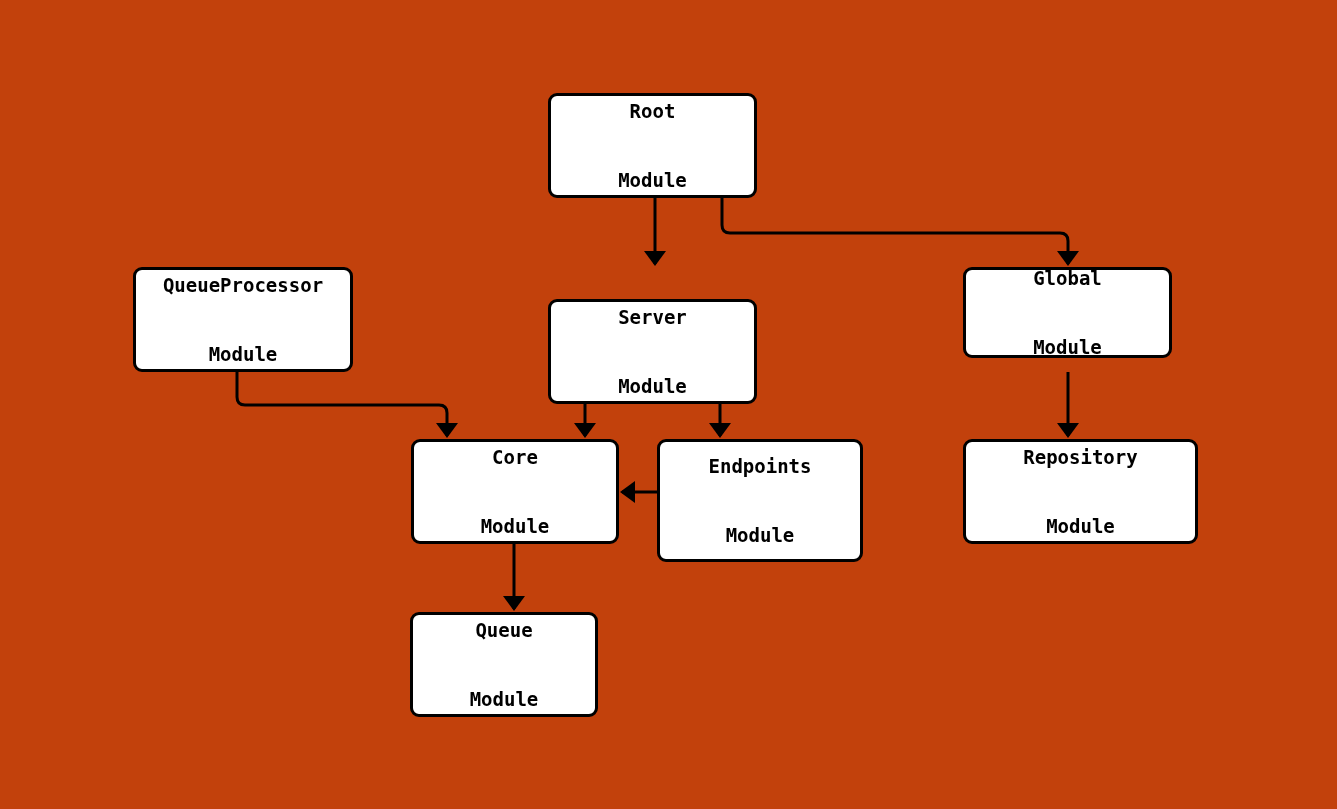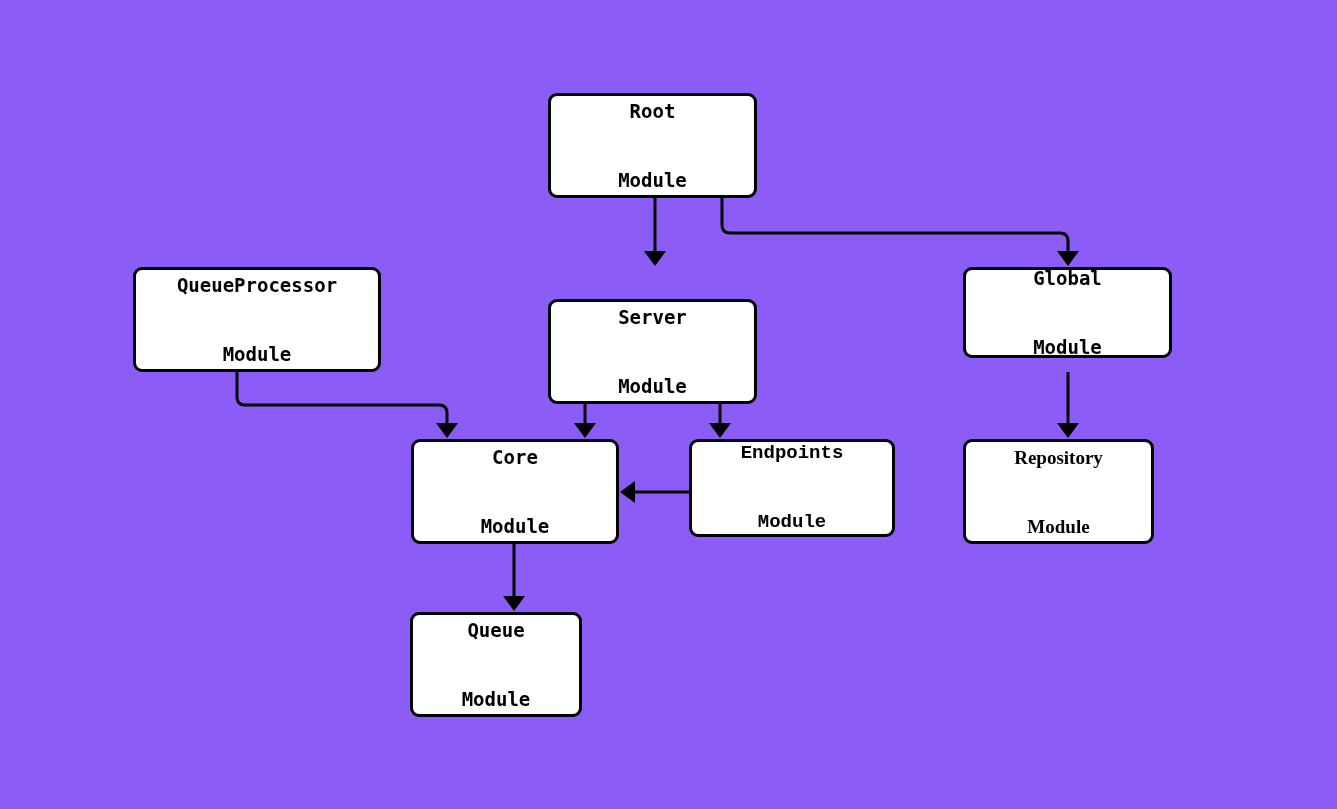--- a/index.html
+++ b/index.html
@@ -4,21 +4,21 @@
 <style>
   html, body {
     margin: 0;
     padding: 0;
     background: #ffffff;
   }
   .canvas {
     position: relative;
     width: 1337px;
     height: 809px;
-    background: #8b5cf6;
+    background: #c2410c;
     overflow: hidden;
     font-family: "DejaVu Sans Mono", "Liberation Mono", monospace;
   }
   .edges-svg {
     position: absolute;
     left: 0;
     top: 0;
     width: 1337px;
     height: 809px;
     display: block;
@@ -71,21 +71,21 @@
     <path class="edge" d="M514 544 L514 609" marker-end="url(#arrowhead)"></path>
   </svg>
 
   <div class="node" style="left:548px; top:93px; width:209px; height:105px;">
     <div class="node-label">
       <span>Root</span>
       <span>Module</span>
     </div>
   </div>
 
-  <div class="node" style="left:133px; top:267px; width:248px; height:105px;">
+  <div class="node" style="left:133px; top:267px; width:220px; height:105px;">
     <div class="node-label">
       <span>QueueProcessor</span>
       <span>Module</span>
     </div>
   </div>
 
   <div class="node" style="left:548px; top:267px; width:209px; height:105px;margin-top:32px;">
     <div class="node-label">
       <span>Server</span>
       <span>Module</span>
@@ -99,34 +99,34 @@
     </div>
   </div>
 
   <div class="node" style="left:411px; top:439px; width:208px; height:105px;">
     <div class="node-label">
       <span>Core</span>
       <span>Module</span>
     </div>
   </div>
 
-  <div class="node" style="left:689px; top:439px; width:206px; height:98px;font-family:Liberation Mono, monospace;">
+  <div class="node" style="left:657px; top:439px; width:206px; height:123px;">
     <div class="node-label">
       <span>Endpoints</span>
       <span>Module</span>
     </div>
   </div>
 
-  <div class="node" style="left:963px; top:439px; width:191px; height:105px;font-family:Liberation Serif, serif;">
+  <div class="node" style="left:963px; top:439px; width:235px; height:105px;">
     <div class="node-label">
       <span>Repository</span>
       <span>Module</span>
     </div>
   </div>
 
-  <div class="node" style="left:410px; top:612px; width:172px; height:105px;">
+  <div class="node" style="left:410px; top:612px; width:188px; height:105px;">
     <div class="node-label">
       <span>Queue</span>
       <span>Module</span>
     </div>
   </div>
 
 </div>
 
 </body></html>

